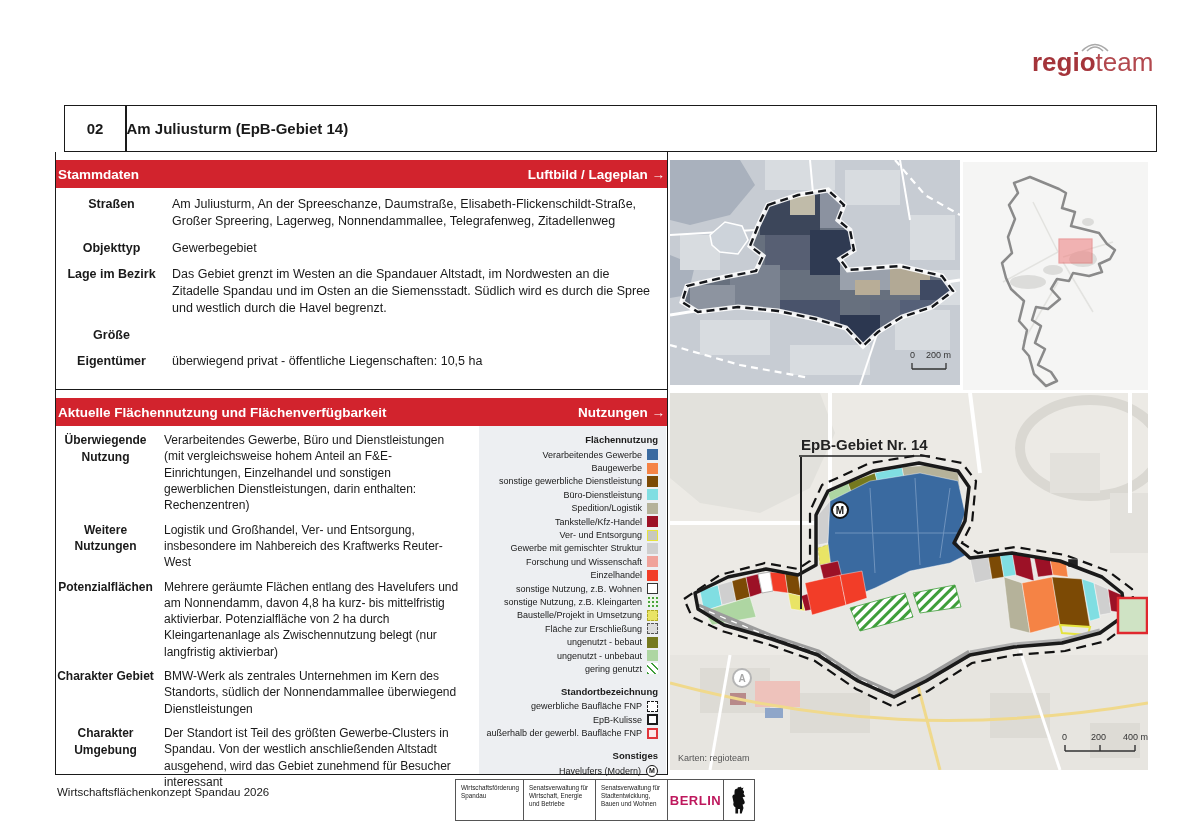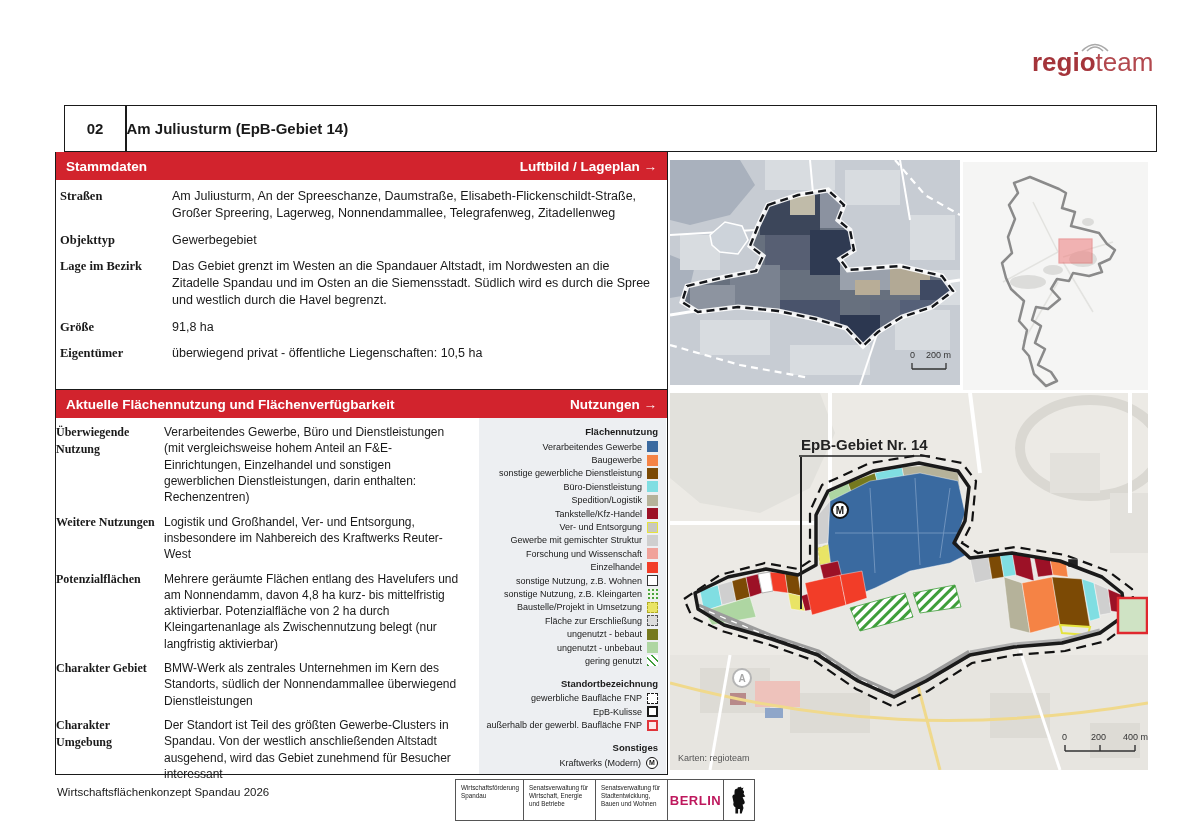--- a/index.html
+++ b/index.html
@@ -8,27 +8,27 @@
   
   #logo { position:absolute; left:1030px; top:38px; width:140px; height:40px; }
 
   
   #titlerow { position:absolute; left:55px; top:105px; width:1093px; height:47px; border:1.5px solid #1a1a1a; display:flex; align-items:center; background:#fff;margin-left:9px; }
   #titlerow .num { width:60px; text-align:center; font-weight:bold; font-size:15px; }
   #titlerow .tdiv { width:1.5px; align-self:stretch; background:#1a1a1a; }
   #titlerow .ttl { font-weight:bold; font-size:15px; }
 
   
-  .banner { height:28px; background:#d2232d; color:#fff; display:flex; align-items:center; justify-content:space-between; padding:0 10px; font-weight:bold; font-size:13.5px; }
+  .banner { height:28px; background:#d2232d; color:#fff; display:flex; align-items:center; justify-content:space-between; padding:0 2px; font-weight:bold; font-size:13.5px;margin-top:8px; }
 
   
   #stamm { position:absolute; left:55px; top:152px; width:613px; height:238px; border:1.5px solid #1a1a1a; border-top:none; background:#fff; }
   .fields { padding:8px 10px 4px 4px; }
   .frow { display:flex; margin-bottom:9px; }
-  .frow .lab { width:112px; min-width:112px; text-align:left; font-weight:bold; padding-right:9px; font-size:12.5px; line-height:1.38;font-family:Liberation Serif, serif; }
+  .frow .lab { width:112px; min-width:112px; text-align:center; font-weight:bold; padding-right:9px; font-size:12.5px; line-height:1.38; }
   .frow .val { flex:1; font-size:12.5px; line-height:1.38; }
 
   
   #nutz { position:absolute; left:55px; top:390px; width:613px; height:385px; border:1.5px solid #1a1a1a; border-top:none; background:#fff; display:flex; flex-direction:column; }
   #nutzbody { display:flex; flex:1; min-height:0; }
   #nutzfields { width:423px; padding:6px 16px 0 0; }
   #nutzfields .frow { margin-bottom:8px; }
   #nutzfields .lab { width:108px; min-width:108px; font-size:12px; }
   #nutzfields .val { font-size:12px; line-height:1.36; max-width:300px; }
 
@@ -94,21 +94,20 @@
     <div class="frow">
       <div class="lab">Objekttyp</div>
       <div class="val">Gewerbegebiet</div>
     </div>
     <div class="frow">
       <div class="lab">Lage im Bezirk</div>
       <div class="val">Das Gebiet grenzt im Westen an die Spandauer Altstadt, im Nordwesten an die Zitadelle Spandau und im Osten an die Siemensstadt. Südlich wird es durch die Spree und westlich durch die Havel begrenzt.</div>
     </div>
     <div class="frow">
       <div class="lab">Größe</div>
-      <div class="val">91,8 ha</div>
     </div>
     <div class="frow">
       <div class="lab">Eigentümer</div>
       <div class="val">überwiegend privat - öffentliche Liegenschaften: 10,5 ha</div>
     </div>
   </div>
 </div>
 
 <div id="nutz">
   <div class="banner">
@@ -218,21 +217,21 @@
           <span class="lg-lab">EpB-Kulisse</span>
           <span class="sw sw-epb"></span>
         </div>
       <div class="lg-row">
           <span class="lg-lab">außerhalb der gewerbl. Baufläche FNP</span>
           <span class="sw sw-ausser"></span>
         </div>
       <div class="lg-gap"></div>
       <div class="lg-title">Sonstiges</div>
       <div class="lg-row">
-          <span class="lg-lab">Kraftwerks (Modern)</span>
+          <span class="lg-lab">Havelufers (Modern)</span>
           <span class="mk">M</span>
         </div>
     </div>
   </div>
 </div>
 
 <div id="aerial">
 <svg width="290" height="225" viewBox="0 0 290 225">
   <rect width="290" height="225" fill="#c7ccd3"></rect>
   <path d="M0,0 L70,0 L85,25 L60,55 L20,65 L0,60 Z" fill="#a9b1bd"></path>

